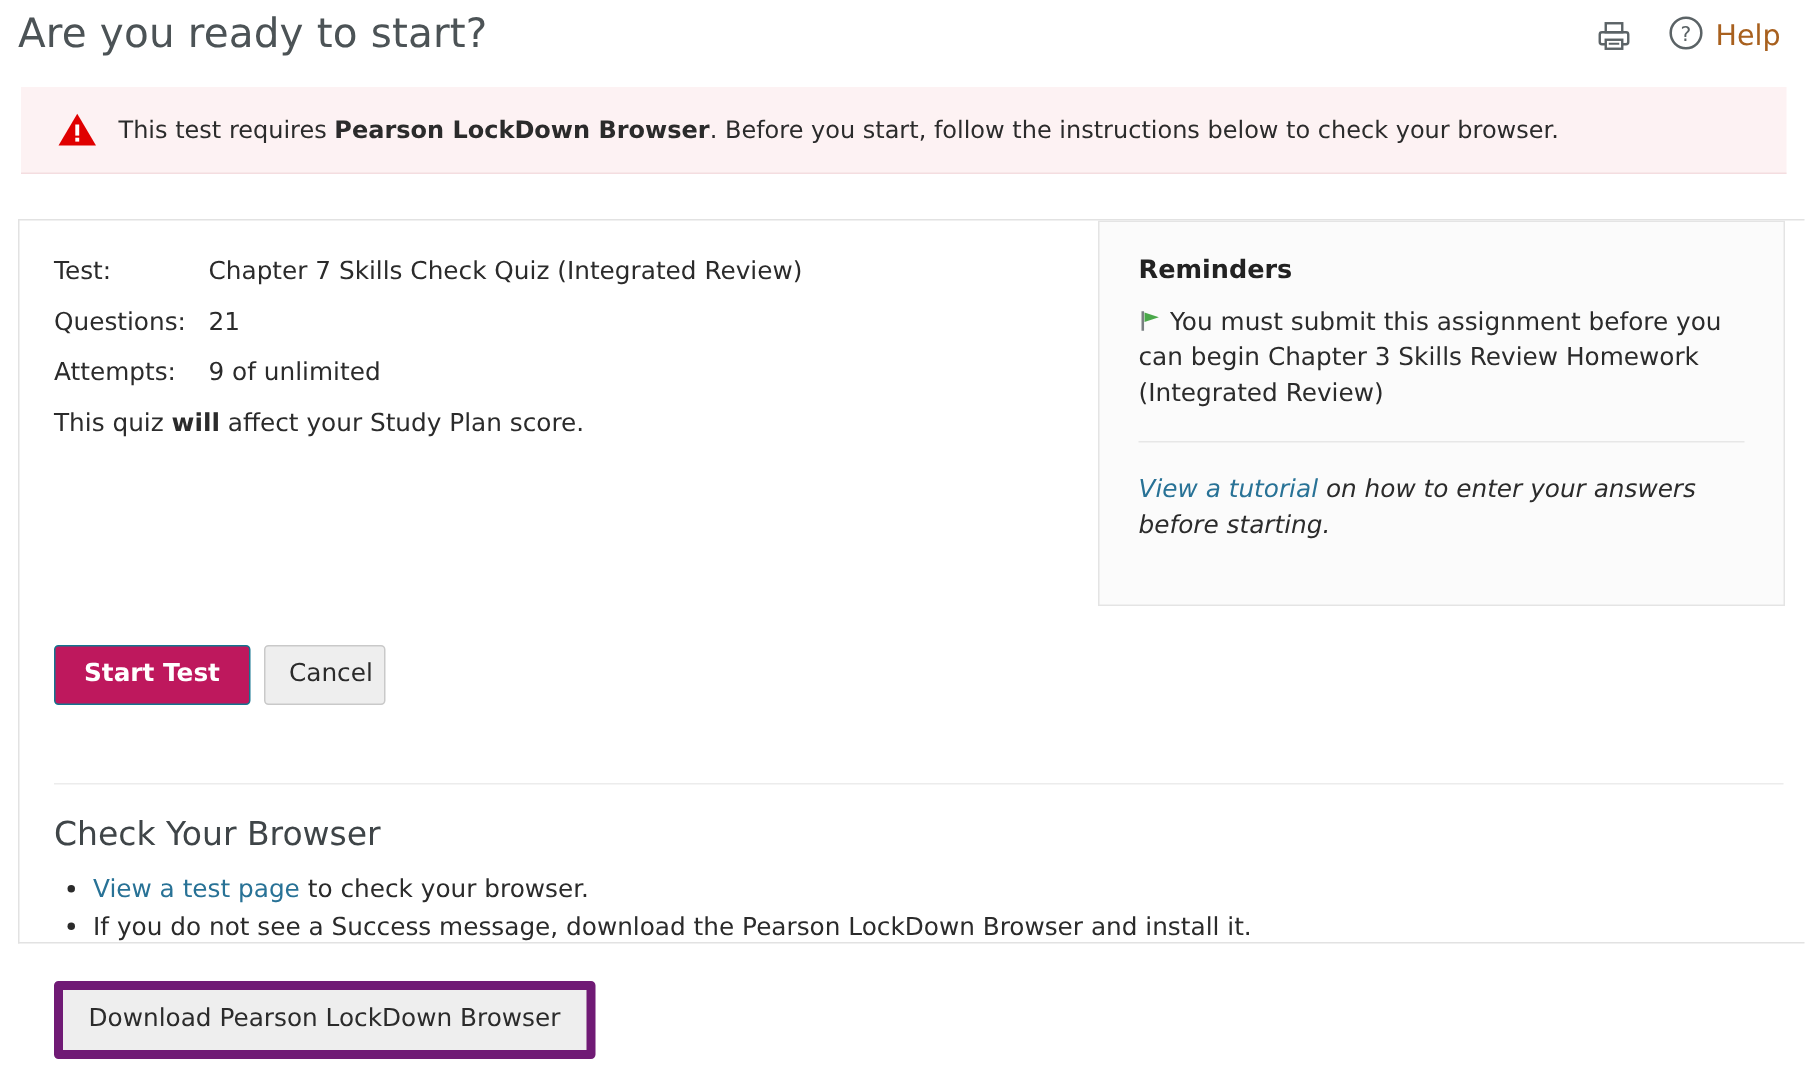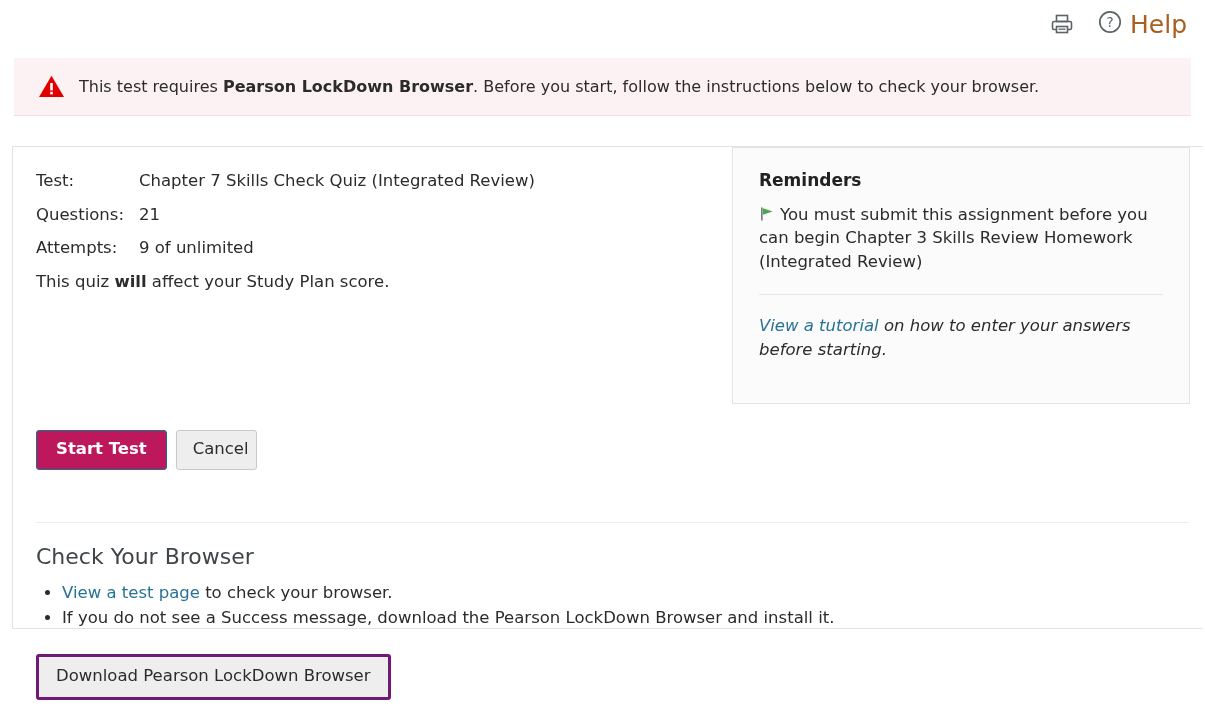--- a/index.html
+++ b/index.html
@@ -51,21 +51,21 @@
     line-height: 0;
   }
   .help-wrap {
     display: inline-flex;
     align-items: center;
     gap: 7px;
     cursor: pointer;
     text-decoration: none;
   }
   .help-text {
-    font-size: 25px;
+    font-size: 19px;
     color: #a8601e;
   }
 
   
   .alert-banner {
     position: absolute;
     left: 14px;
     top: 58px;
     width: 1177px;
     height: 58px;
@@ -241,33 +241,34 @@
   }
   .check-list li {
     font-size: 16.5px;
     color: #2b2b2b;
     line-height: 1.52;
   }
   .btn-download {
     margin-top: 24px;
     background: #eeeeee;
     color: #2b2b2b;
-    border: 3px solid #701a75;
+    border: 6px solid #701a75;
     border-radius: 3px;
     font-family: inherit;
     font-size: 16.5px;
     padding: 10px 17px 11px 17px;
     cursor: pointer;
     line-height: 1.15;
   }
 </style>
 </head>
 <body>
 
 <div class="page-header">
+  <div class="page-title">Are you ready to start?</div>
 
   <div class="header-tools">
     <button class="icon-btn" title="Print">
       <span>
         <svg width="26" height="26" viewBox="0 0 26 26" aria-hidden="true">
           <rect x="7.5" y="4.5" width="11" height="6" fill="none" stroke="#5b6366" stroke-width="1.6"></rect>
           <rect x="3.5" y="10.5" width="19" height="8" rx="1.5" fill="none" stroke="#5b6366" stroke-width="1.6"></rect>
           <rect x="7.5" y="15.5" width="11" height="6" fill="#ffffff" stroke="#5b6366" stroke-width="1.6"></rect>
           <line x1="9.5" y1="18.2" x2="16.5" y2="18.2" stroke="#5b6366" stroke-width="1.3"></line>
         </svg>

